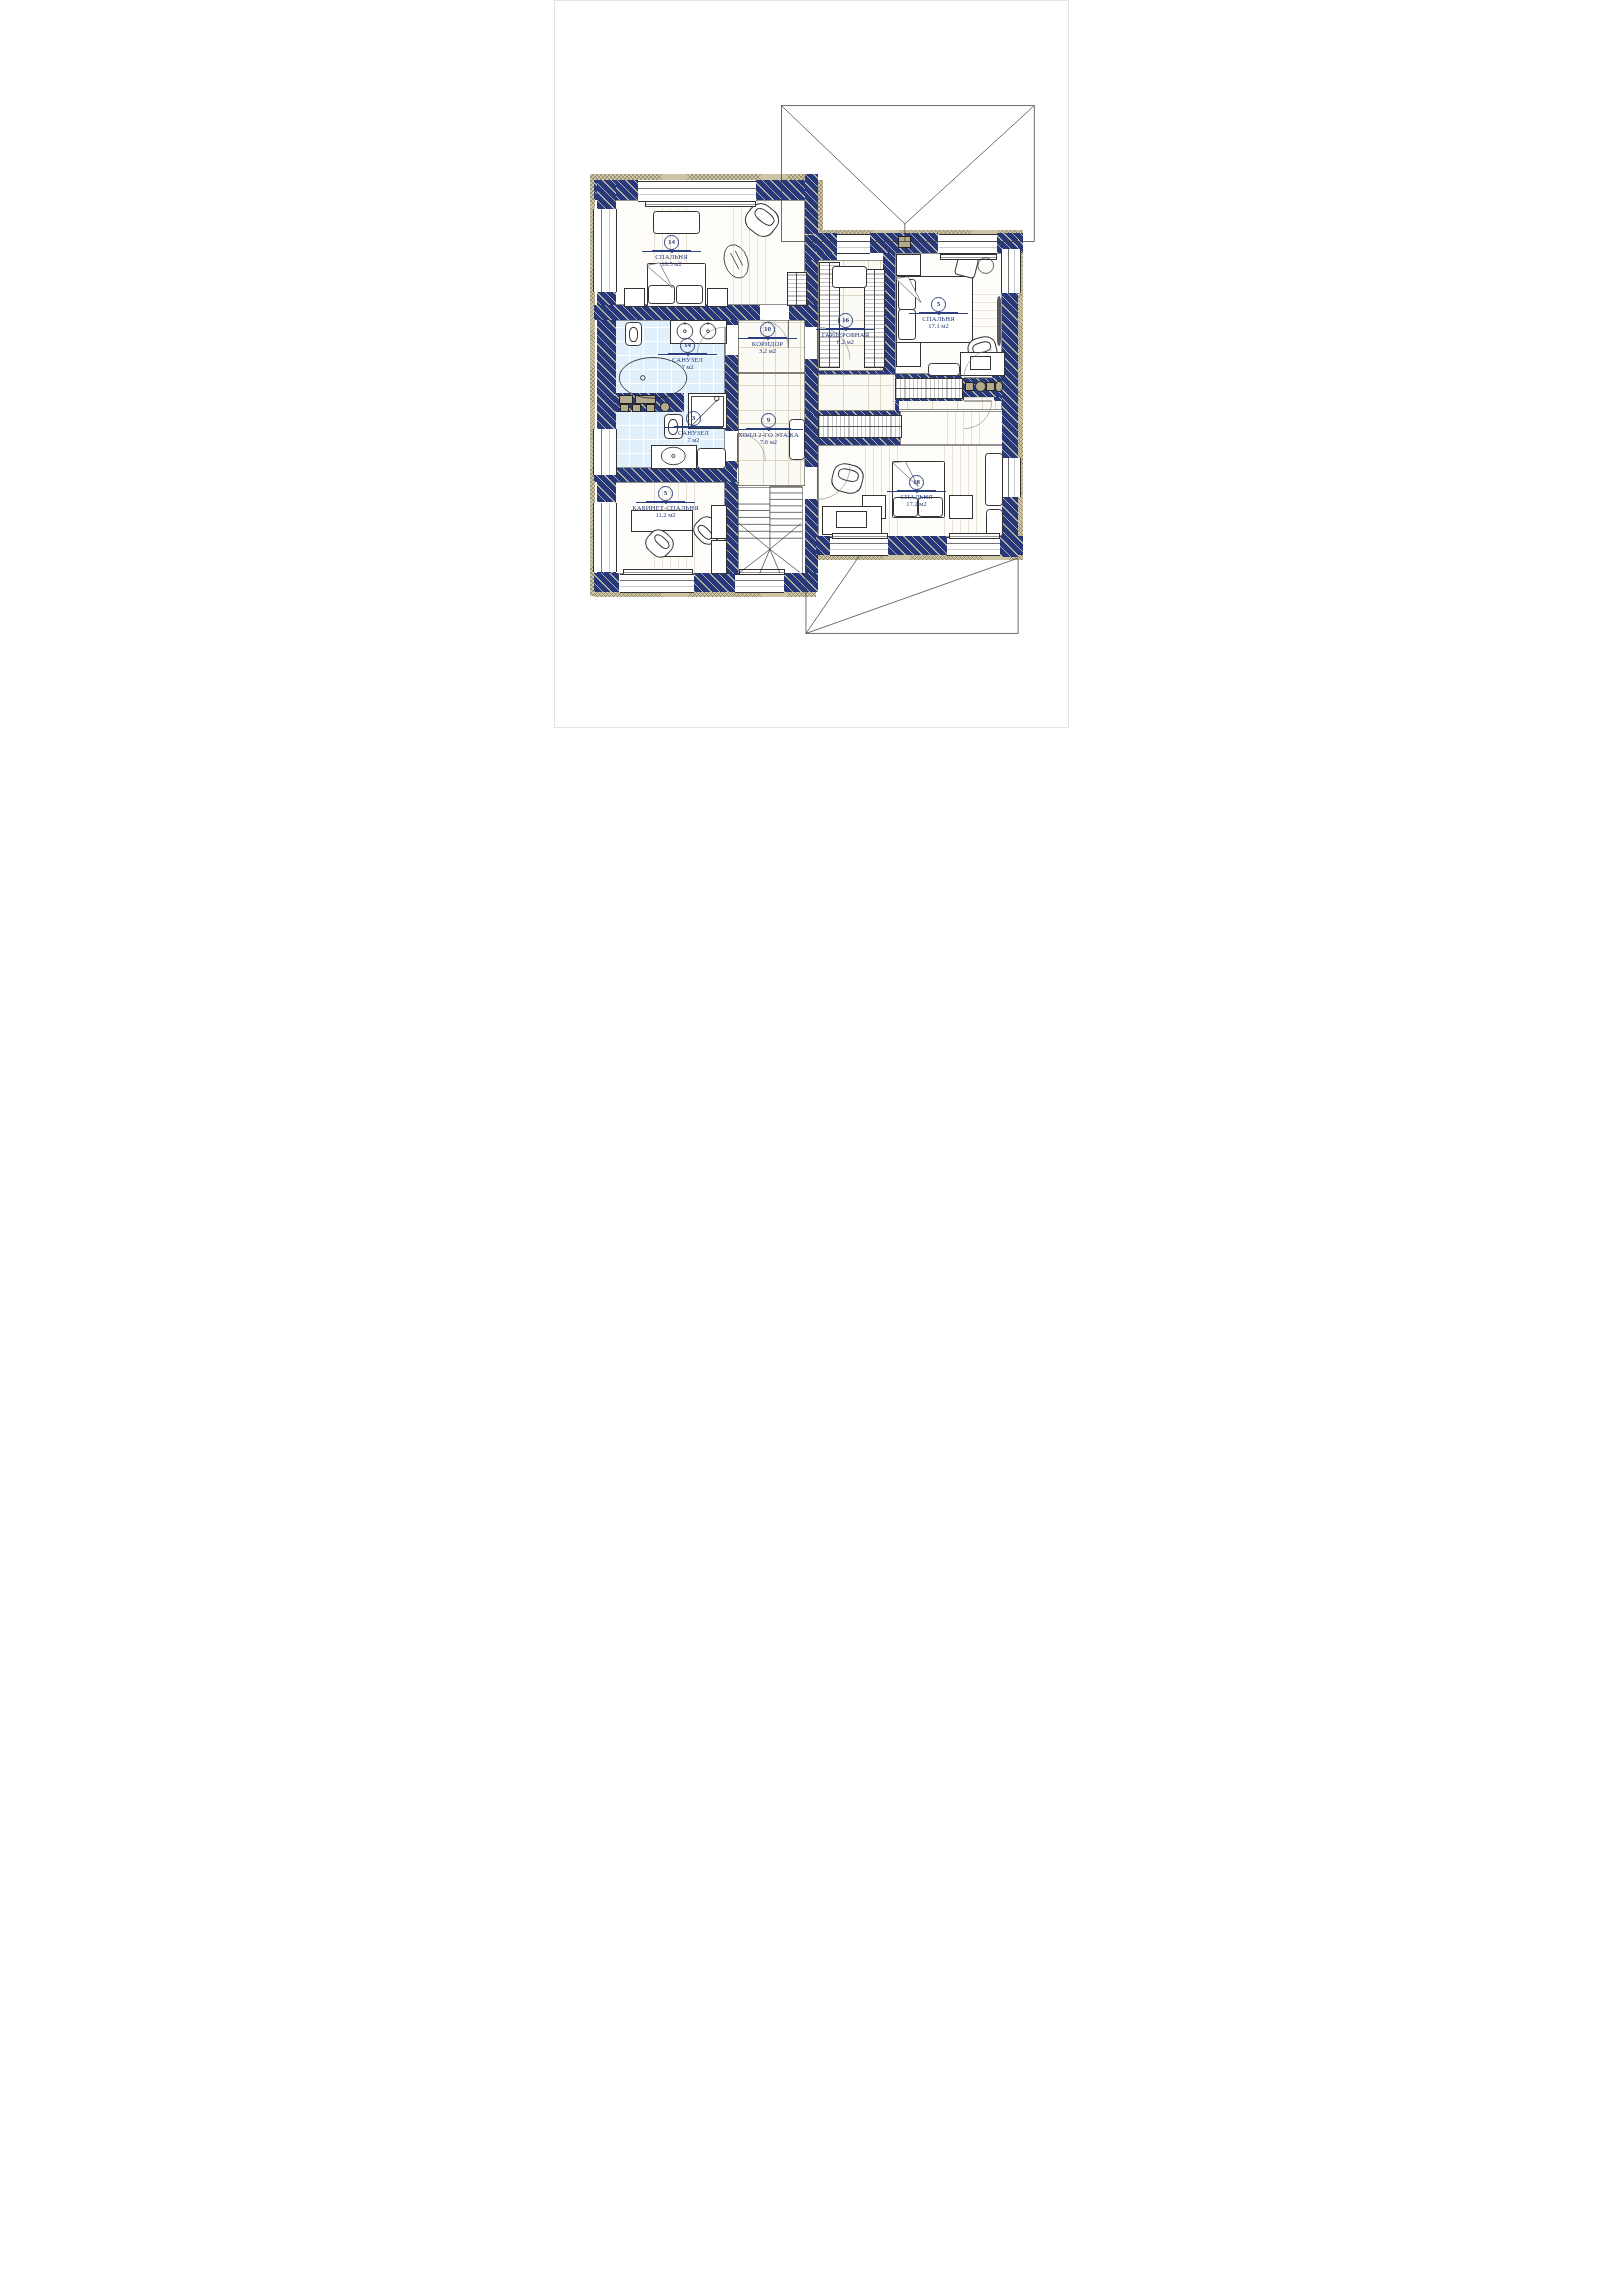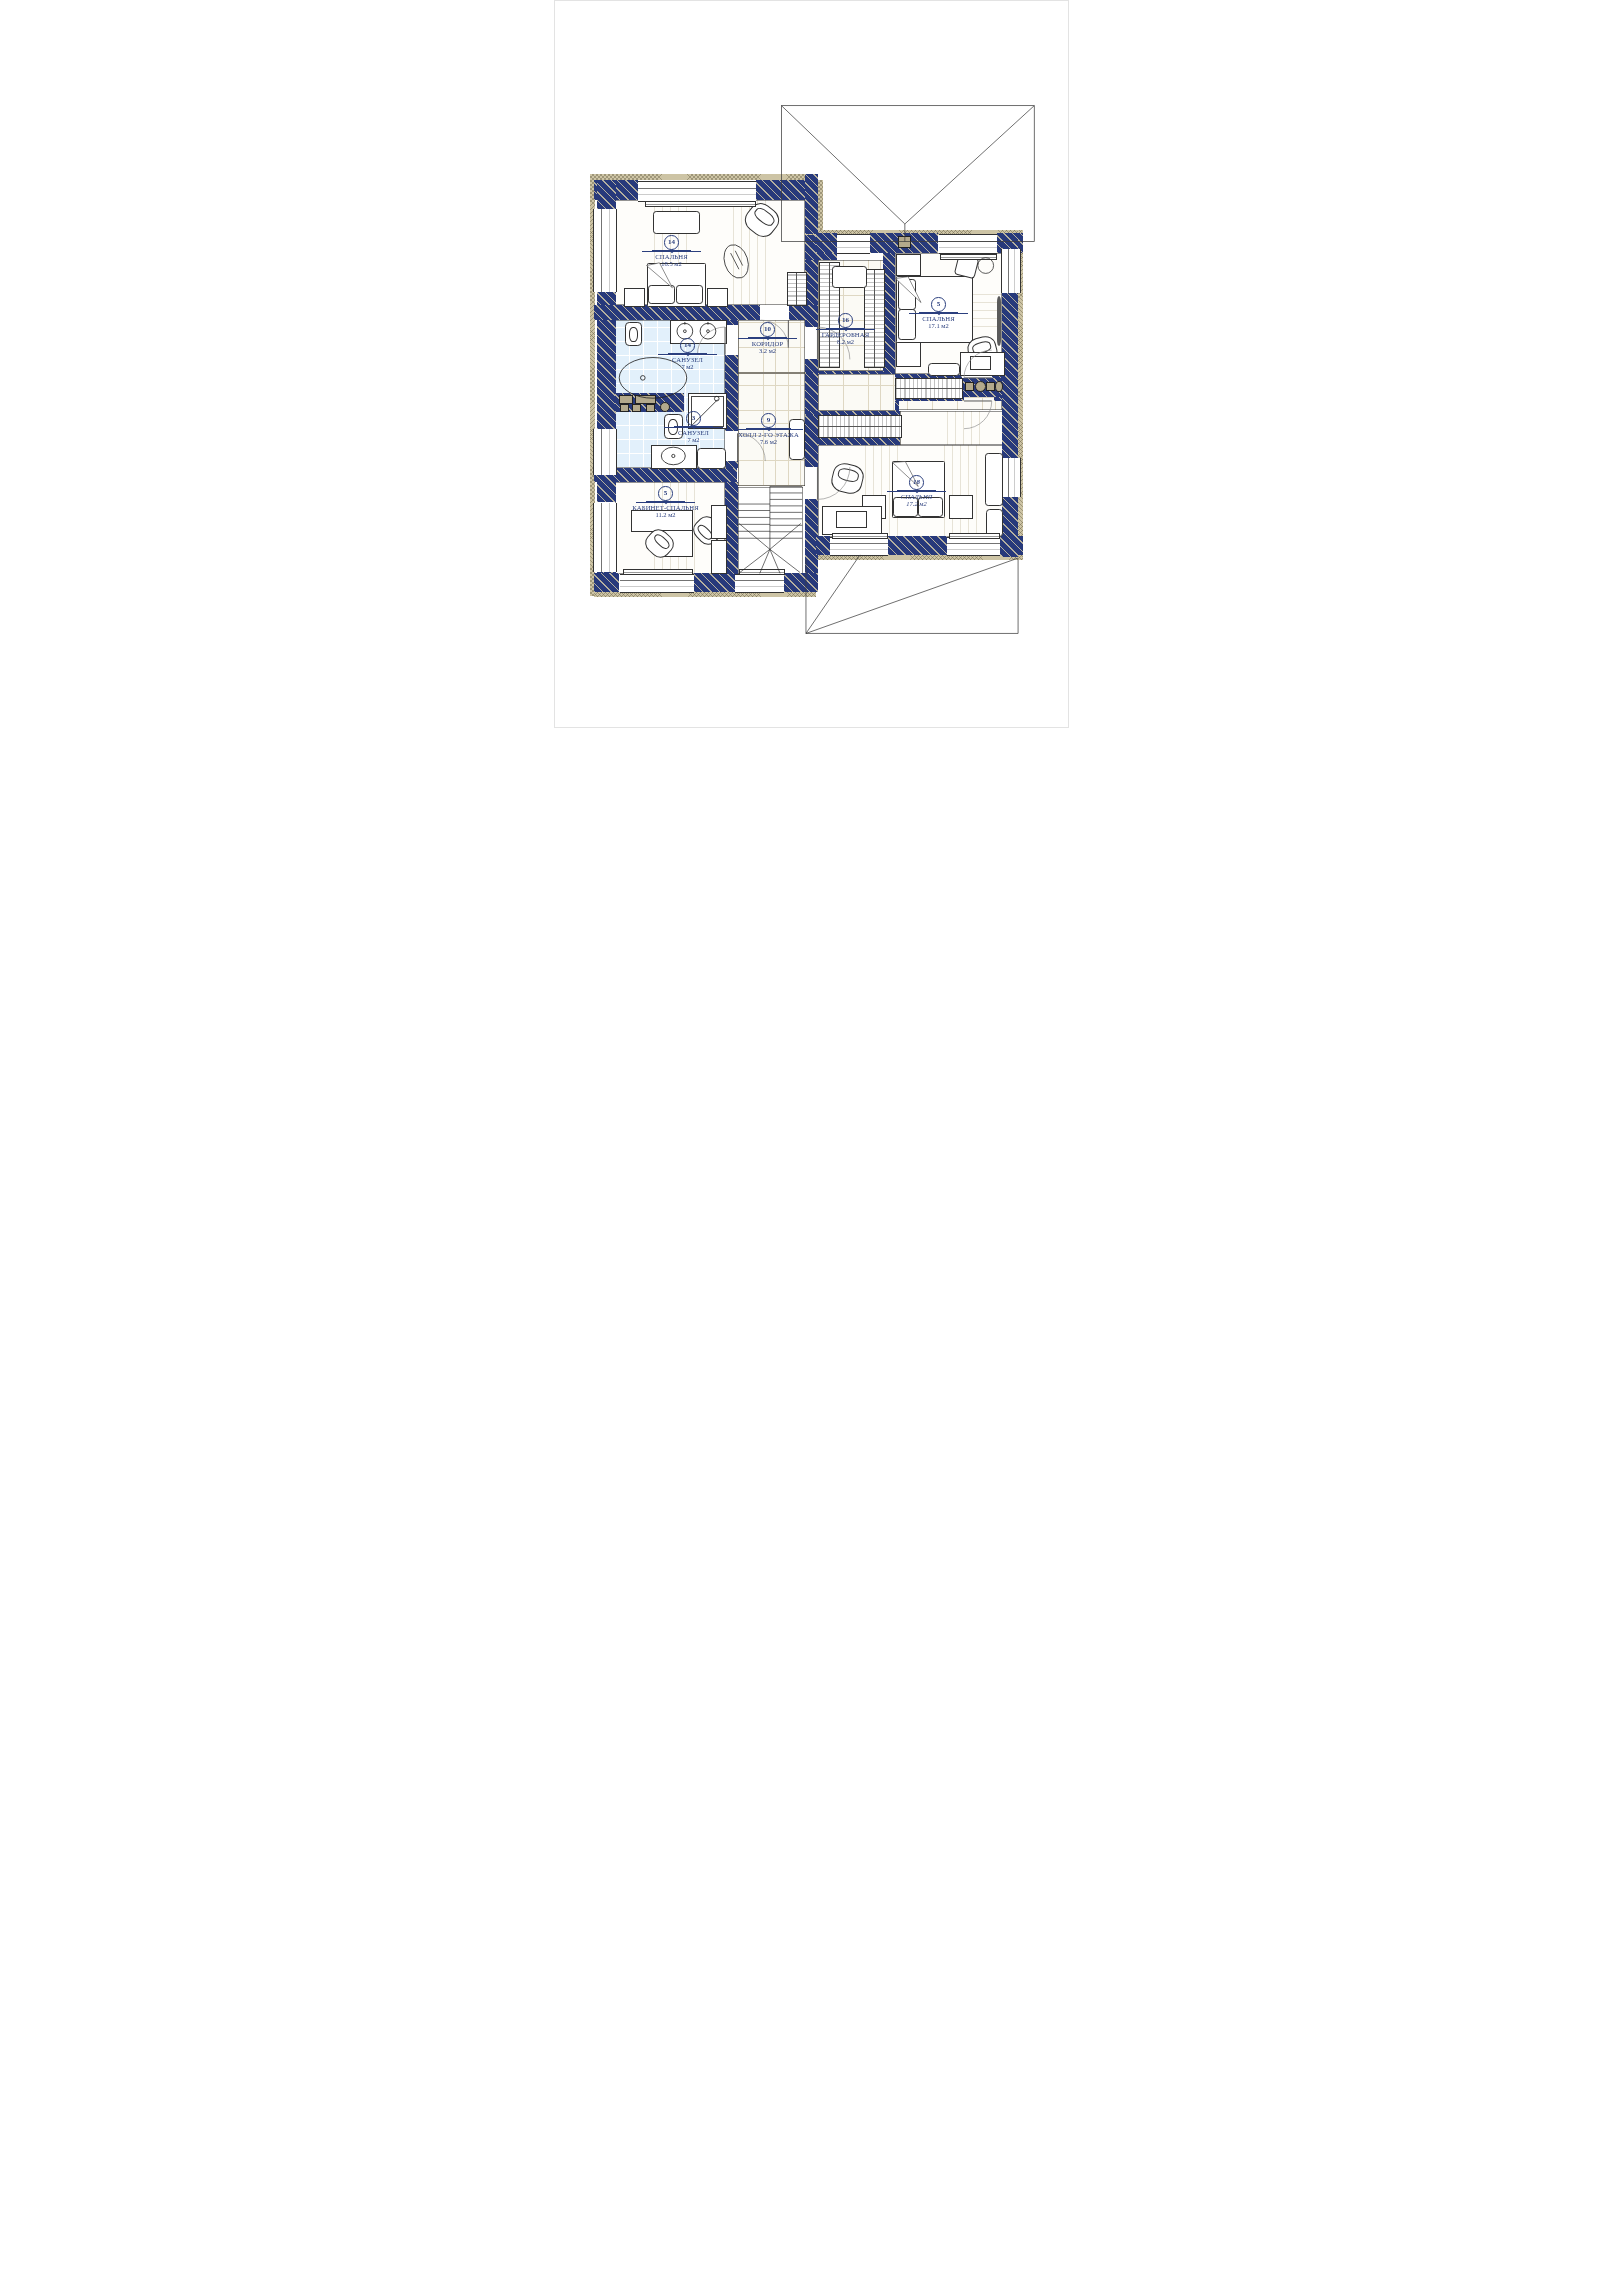--- a/index.html
+++ b/index.html
@@ -354,21 +354,21 @@
     <div class="rarea">8.2 м2</div>
   </div>
 
   <div class="rlabel" style="left:349px;top:296px;width:69px;">
     <div class="rnum">5</div>
     <div class="rline"></div>
     <div class="rname">СПАЛЬНЯ</div>
     <div class="rarea">17.1 м2</div>
   </div>
 
-  <div class="rlabel" style="left:327px;top:474px;width:69px;font-style:italic;">
+  <div class="rlabel" style="left:327px;top:474px;width:69px;">
     <div class="rnum">18</div>
     <div class="rline"></div>
     <div class="rname">СПАЛЬНЯ</div>
     <div class="rarea">17.2 м2</div>
   </div>
 
 </div>
 
 
 </body></html>

